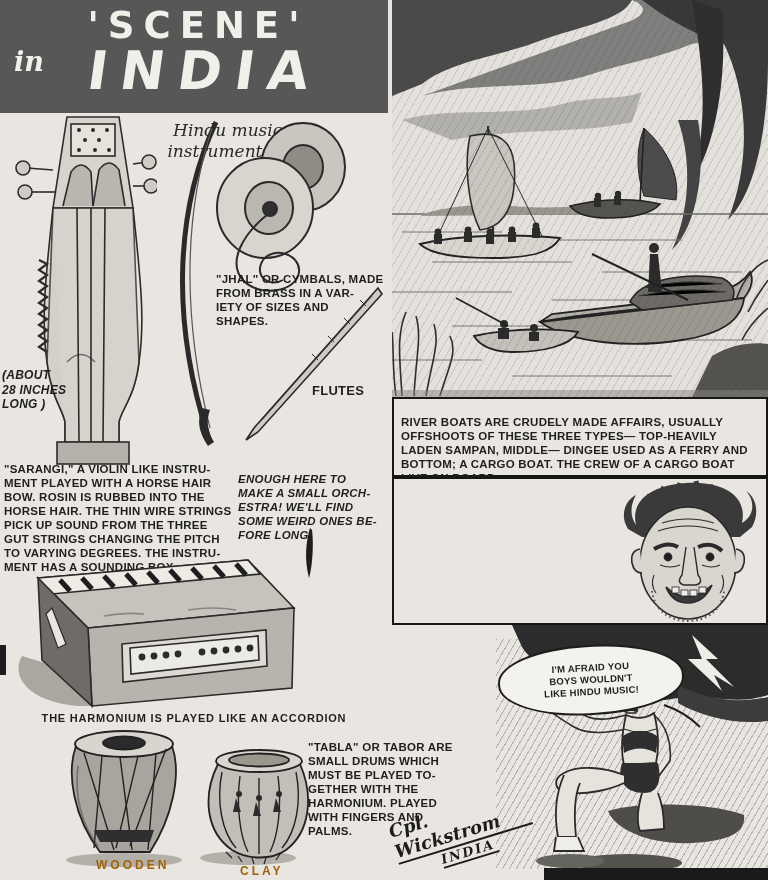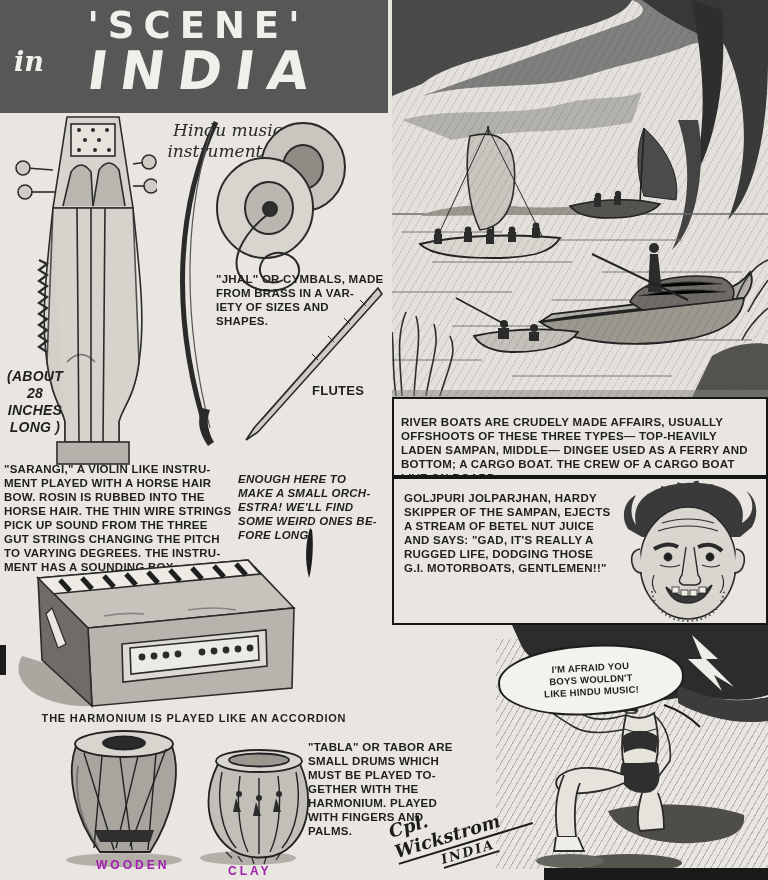--- a/index.html
+++ b/index.html
@@ -25,21 +25,21 @@
   
   .frame{border:2px solid #161616;background:#e9e6e1;box-sizing:border-box;}
   #speech-bubble{border:2px solid #1d1d1d;background:#f4f2ee;border-radius:48%;
         transform:rotate(-3deg);display:flex;align-items:center;justify-content:center;
         text-align:center;}
   #speech-bubble .cap{font-size:9.5px;line-height:1.25;}
   #signature{transform:rotate(-17deg);font-family:"DejaVu Serif",serif;font-style:italic;
         font-weight:bold;color:#1c1c1c;}
   #signature .l1{font-size:18px;border-bottom:2px solid #1c1c1c;padding-bottom:1px;}
   #signature .l2{font-size:13px;margin-left:42px;letter-spacing:2px;border-bottom:2px solid #1c1c1c;width:58px;}
-  .drum-label{font-size:12px;font-weight:bold;letter-spacing:3px;color:#a21caf;}
+  .drum-label{font-size:12px;font-weight:bold;letter-spacing:3px;color:#a16207;}
   svg{display:block;}
 </style>
 </head>
 <body>
 
 <div id="page">
 
   <div id="title-block" class="abs">
     <div id="title-scene" class="abs">'SCENE'</div>
     <div id="title-in" class="abs">in</div>
@@ -78,21 +78,21 @@
       <path d="M48,96 L128,96 L134,250 C130,285 116,298 114,310 L114,330 L60,330 L60,310 C58,298 46,285 42,250 Z" fill="#d2cfc9" opacity=".8"></path>
       <line x1="72" y1="96" x2="74" y2="330"></line>
         <line x1="86" y1="96" x2="86" y2="330"></line>
         <line x1="100" y1="96" x2="98" y2="330"></line>
       <rect x="52" y="330" width="72" height="22" fill="#b5b2ac"></rect>
       <path d="M34,148 l8,4 -8,6 8,5 -8,6 8,5 -8,6 8,5 -8,6 8,5 -8,6 8,5 -8,6 8,5 -8,6 8,5 -8,6 8,5" stroke-width="2.2"></path>
       <path d="M62,250 Q76,235 90,250" opacity=".6"></path>
     </g>
   </svg>
 
-  <div class="abs cap" style="left:2px;top:368px;width:66px;font-size:14px;font-style:italic;text-align:center;">(ABOUT
+  <div class="abs cap" style="left:2px;top:368px;width:66px;font-size:12px;font-style:italic;">(ABOUT
 28 INCHES
 LONG )</div>
 
   <svg class="abs" style="left:152px;top:118px;" width="88" height="332" viewBox="0 0 88 332">
     <path d="M64,4 C24,90 18,200 56,318" stroke="#2a2a2a" stroke-width="5" fill="none"></path>
     <path d="M60,10 C32,95 30,200 58,310" stroke="#555" stroke-width="1.2" fill="none"></path>
     <path d="M50,290 q-8,18 6,38 l6,-4 q-10,-16 -4,-32 z" fill="#2a2a2a"></path>
   </svg>
 
   <svg class="abs" style="left:213px;top:112px;" width="134" height="210" viewBox="0 0 134 210">
@@ -218,21 +218,21 @@
         <path d="M40,62 l5,14 -8,0 z"></path>
           <path d="M60,66 l5,14 -8,0 z"></path>
           <path d="M80,62 l5,14 -8,0 z"></path>
         <circle cx="43" cy="58" r="3"></circle>
           <circle cx="63" cy="62" r="3"></circle>
           <circle cx="83" cy="58" r="3"></circle>
       </g>
       <path d="M30,116 l6,6 M42,120 l4,6 M56,122 l2,6 M70,122 l-2,6 M84,118 l-4,6" stroke-width="1.2"></path>
     </g>
   </svg>
-  <div class="abs drum-label" style="left:228px;top:864px;">CLAY</div>
+  <div class="abs drum-label" style="left:240px;top:864px;">CLAY</div>
 
   <div class="abs cap" style="left:308px;top:740px;width:168px;">"TABLA" OR TABOR ARE
 SMALL DRUMS WHICH
 MUST BE PLAYED TO-
 GETHER WITH THE
 HARMONIUM. PLAYED
 WITH FINGERS AND
 PALMS.</div>
 
   <div id="signature" class="abs" style="left:392px;top:800px;width:140px;">
@@ -329,26 +329,20 @@
 
   <div class="abs frame" style="left:392px;top:397px;width:376px;height:80px;padding:5px 7px;">
     <div class="cap" style="font-size:11.5px;margin-top:11px;">RIVER BOATS ARE CRUDELY MADE AFFAIRS, USUALLY
 OFFSHOOTS OF THESE THREE TYPES— TOP-HEAVILY
 LADEN SAMPAN, MIDDLE— DINGEE USED AS A FERRY AND
 BOTTOM; A CARGO BOAT. THE CREW OF A CARGO BOAT
 LIVE ON BOARD.</div>
   </div>
 
   <div class="abs frame" style="left:392px;top:477px;width:376px;height:148px;">
-    <div class="abs cap" style="left:10px;top:12px;width:226px;font-size:11.5px;">GOLJPURI JOLPARJHAN, HARDY
-SKIPPER OF THE SAMPAN, EJECTS
-A STREAM OF BETEL NUT JUICE
-AND SAYS: "GAD, IT'S REALLY A
-RUGGED LIFE, DODGING THOSE
-G.I. MOTORBOATS, GENTLEMEN!!"</div>
     <svg class="abs" style="left:212px;top:0px;" width="162" height="146" viewBox="0 0 162 146">
       <g stroke="#2a2a2a" fill="none" stroke-width="1.6">
         <path d="M30,46 C24,20 48,6 80,4 C116,2 142,16 136,44 C150,36 148,20 140,12 C150,18 154,34 146,48 L134,58 L36,58 L22,50 C14,38 18,22 30,16 C24,26 24,38 30,46 Z" fill="#3a3a3a" stroke="none"></path>
         <path d="M34,30 l10,-14 M50,22 l8,-14 M70,16 l4,-12 M92,14 l-2,-12 M112,20 l-8,-14 M128,30 l-10,-14" stroke="#3a3a3a" stroke-width="5"></path>
         <ellipse cx="82" cy="84" rx="48" ry="56" fill="#d9d6d0"></ellipse>
         <path d="M34,70 q-10,2 -8,14 q2,10 10,10" fill="#d9d6d0"></path>
         <path d="M130,70 q10,2 8,14 q-2,10 -10,10" fill="#d9d6d0"></path>
         <path d="M52,52 q30,-10 60,0 M56,44 q26,-8 52,0" stroke-width="1.2"></path>
         <path d="M48,70 q14,-8 24,-2" stroke-width="4"></path>
         <path d="M92,68 q14,-6 24,4" stroke-width="4"></path>

